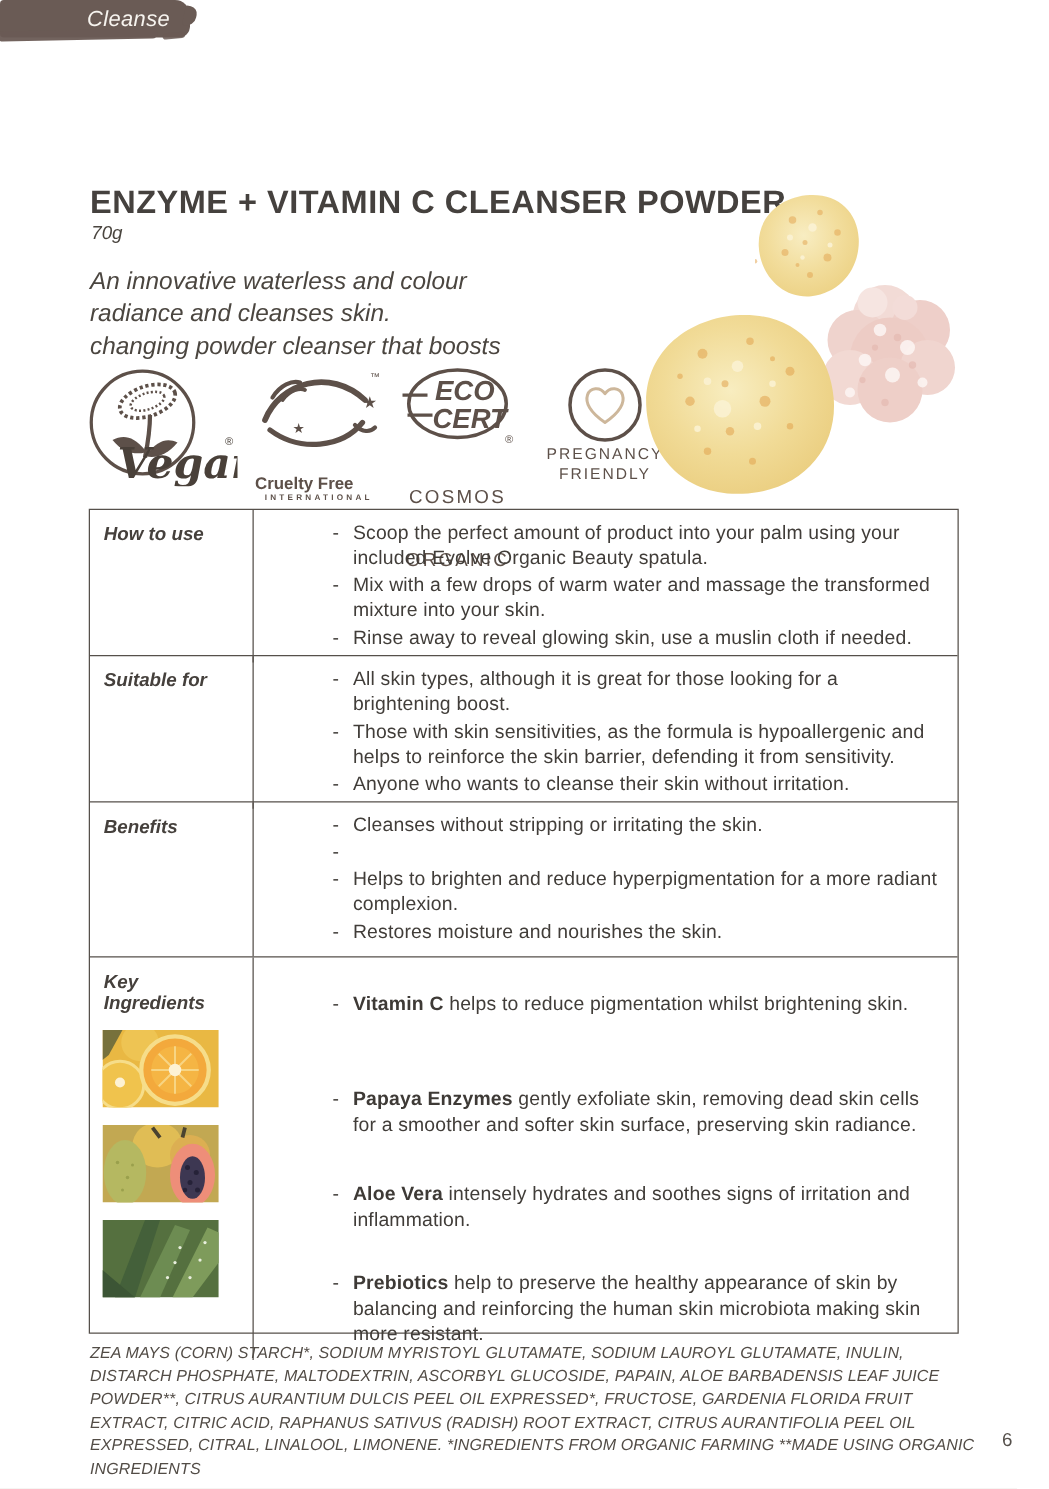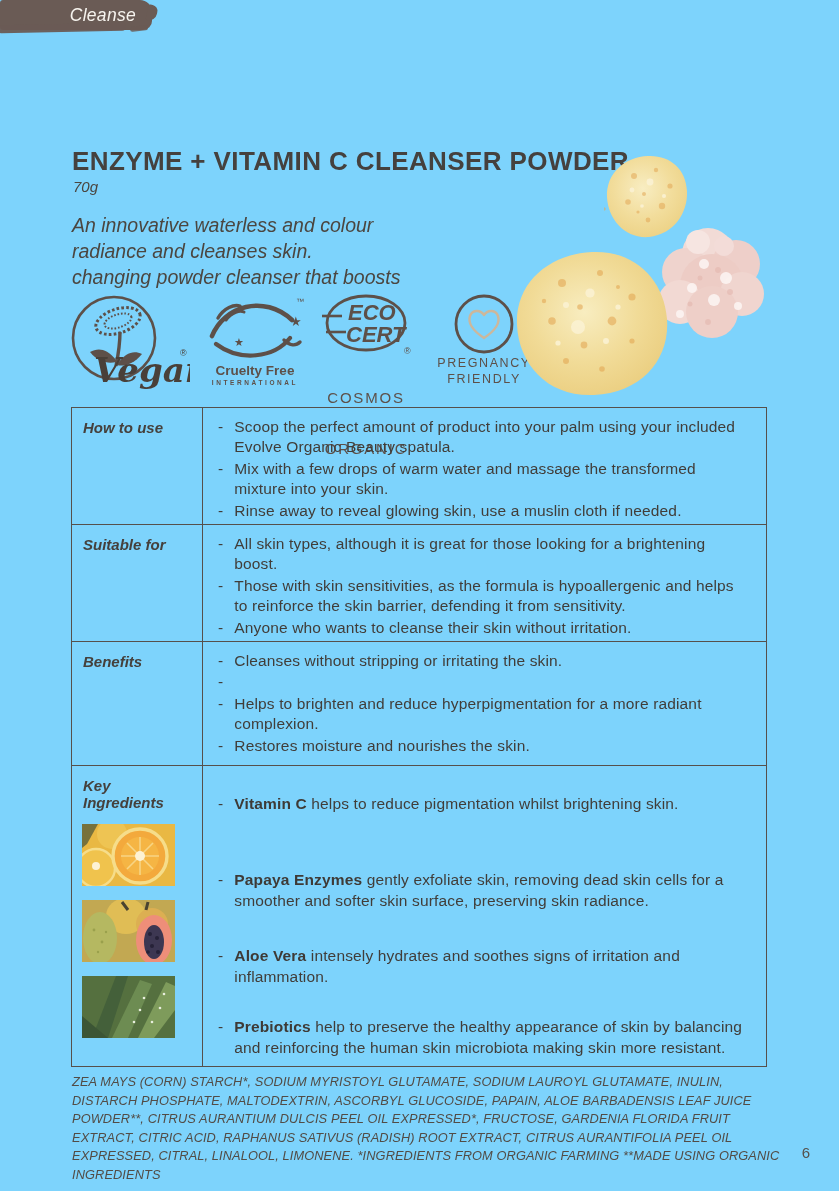--- a/index.html
+++ b/index.html
@@ -1,19 +1,19 @@
 <!DOCTYPE html>
 <html><head>
 <meta charset="utf-8">
 <style>
   * { margin:0; padding:0; box-sizing:border-box; }
   html,body { background:#e9e6e1; }
   .page {
     position:relative; width:839px; height:1191px; margin:0 auto;
-    background:#7dd3fc; overflow:hidden;
+    background:#ffffff; overflow:hidden;
     font-family:"Liberation Sans", sans-serif; color:#4a453f;
   }
 
   
   .badge-wrap { position:absolute; left:0; top:96; }
   .badge {
     position:relative; width:152px; height:30px; background:#6a5b55;
     border-radius:3px 12px 9px 3px;
     display:flex; align-items:center; justify-content:flex-end;
     padding-right:16px;
@@ -43,33 +43,33 @@
   .powder-pink { position:absolute; left:650px; top:220px; width:124px; height:122px; z-index:1; }
 
   
   .logos { position:absolute; left:68px; top:294px; width:470px; height:100px; }
   .logo { position:absolute; color:#5d5049; }
   .logo-vegan   { left:0;    top:3; width:122px; }
   .logo-bunny   { left:136px; top:0; width:102px; }
   .logo-eco     { left:252px; top:3; width:92px; }
   .logo-preg    { left:368px; top:3; width:96px; }
   .logo svg { display:block; }
-  .logo-caption { text-align:center; font-weight:bold; font-size:13.5px; color:#5d5049; margin-top:1px; }
+  .logo-caption { text-align:left; font-weight:bold; font-size:13.5px; color:#5d5049; margin-top:17px; }
   .logo-caption-sub { text-align:center; font-size:6.5px; letter-spacing:2.6px; font-weight:bold;
      color:#5d5049; margin-top:1px; }
   .eco-caption { text-align:center; font-size:15px; letter-spacing:1.8px; color:#5d5049; line-height:1.1; font-weight:500;margin-top:34px;}
   .preg-caption { text-align:center; font-size:12.5px; letter-spacing:1.6px; color:#5d5049; line-height:1.25; }
 
   
   .info-table {
     position:absolute; left:71px; top:407px; width:696px;
     border:1.5px solid #56504b; background:transparent;
     display:grid; grid-template-rows:116px 117px 124px 301px;
   }
-  .trow { display:grid; grid-template-columns:131px 1fr; border-top:1.5px solid #56504b; }
+  .trow { display:grid; grid-template-columns:131px 1fr; border-top:1.5px solid #56504b;gap:48px; }
   .trow:first-child { border-top:none; }
   .tlabel {
     border-right:1.5px solid #56504b; padding:11px 8px 8px 11px;
     font-style:italic; font-weight:bold; font-size:15px; color:#45403c;
   }
   .tcontent { padding:9px 16px 8px 15px; }
   .bullet { display:flex; gap:11px; font-size:15.5px; line-height:1.32; color:#413d39;
     letter-spacing:.15px; margin-bottom:1px; }
   .bullet .dash { flex:0 0 auto; }
   .bullet b { font-weight:bold; color:#3e3a36; }

